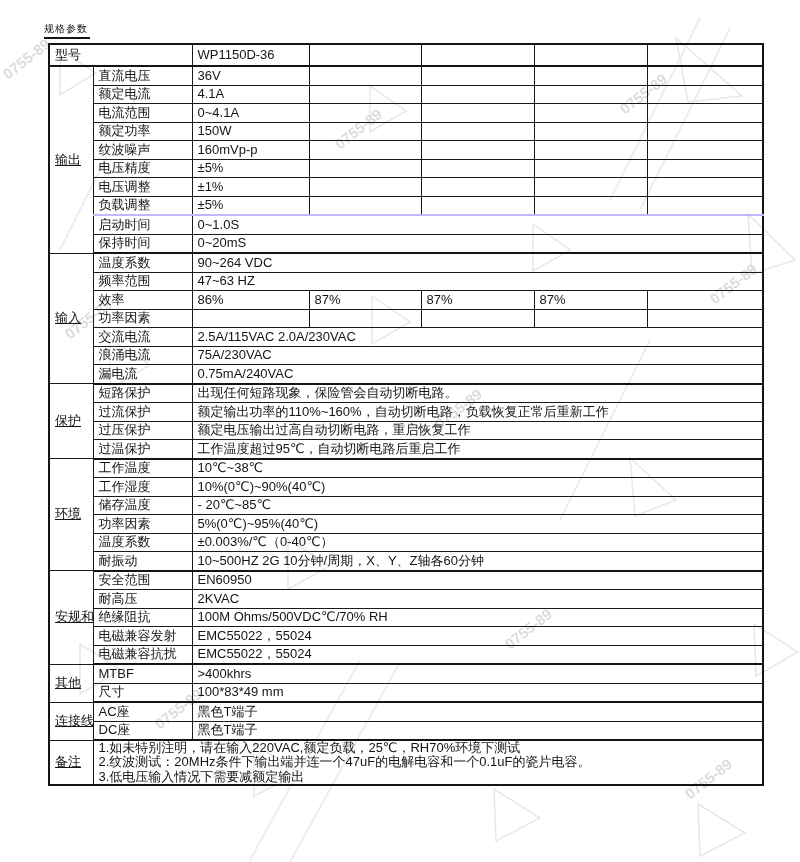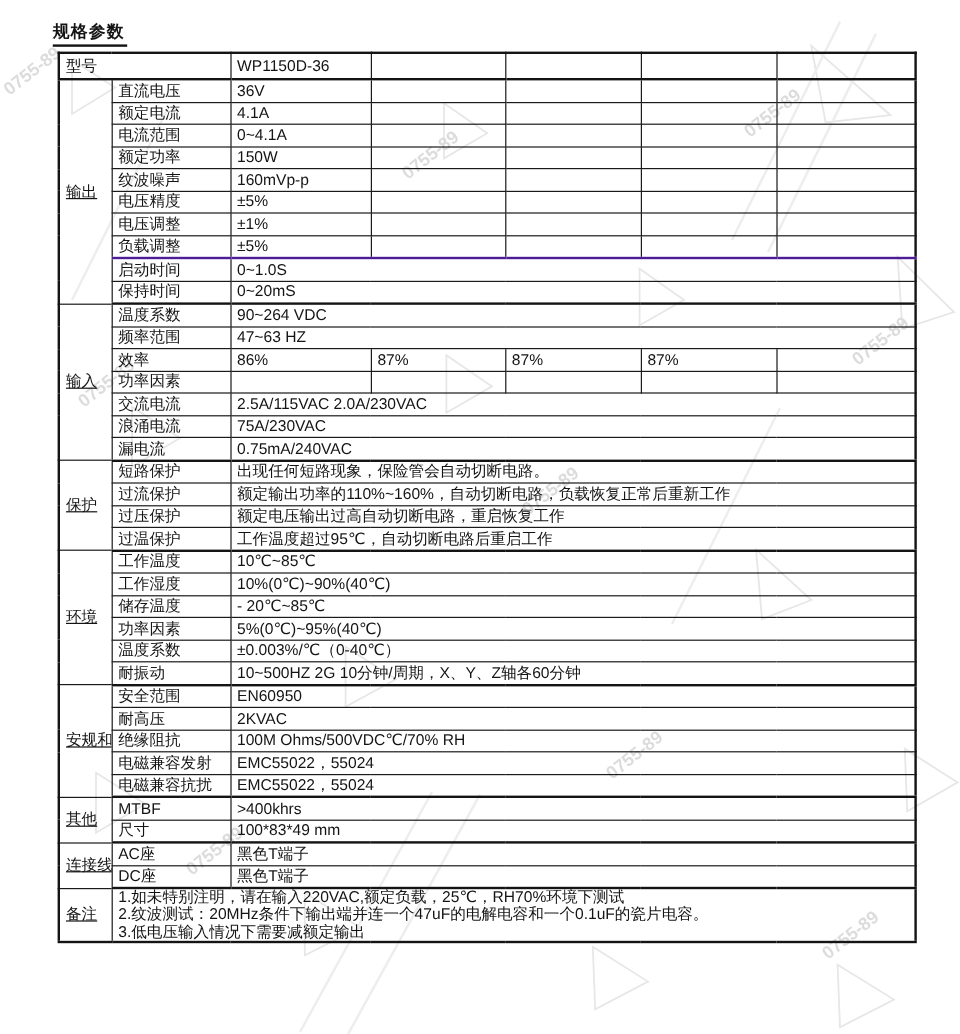--- a/index.html
+++ b/index.html
@@ -9,21 +9,21 @@
     font-family:"Liberation Sans","DejaVu Sans",sans-serif;
     color:#141414;
     position:relative;
     overflow:hidden;
   }
   .watermark {
     position:absolute; left:0; top:0; z-index:0; pointer-events:none;
   }
   .content { position:absolute; left:44px; top:18px; z-index:1; }
   .page-title {
-    font-size:14px; font-weight:bold; margin:0 0 4px 0;
+    font-size:10px; font-weight:normal; margin:0 0 4px 0;
     display:inline-block; border-bottom:2px solid #141414;
     padding:0 2px 1px 0; letter-spacing:1px;
   }
   table.spec {
     border-collapse:collapse; table-layout:fixed;
     width:714px; margin-left:4px;
     border:2px solid #141414;
     background:transparent;
   }
   table.spec td, table.spec th {
@@ -34,21 +34,21 @@
     white-space:nowrap; overflow:hidden;
     text-align:left; vertical-align:middle;
     background:transparent;
   }
   th.group {
     font-weight:bold; font-size:15px; text-align:center;
     padding:0 2px; white-space:normal; word-break:break-all;
     line-height:1.2; border-bottom:2px solid #141414;text-decoration:underline;
   }
   tr.sec-end > td, tr.sec-end > th { border-bottom:2px solid #141414; }
-  tr.thick  > td, tr.thick  > th { border-bottom:2px solid #4c1d95; }
+  tr.thick  > td, tr.thick  > th { border-bottom:2px solid #c4b5fd; }
   td.merged { text-align:center; padding:0; white-space:pre; }
   tr.model-row > th, tr.model-row > td { height:20px; }
   th.model-label { font-weight:bold; font-size:16px; text-align:center; padding:0; }
   td.model-value { font-weight:bold; font-size:14px; }
   td.notes-cell {
     white-space:normal; height:84px; padding:3px 8px 3px 6px;
     line-height:1.65; vertical-align:middle;margin-top:39px;
   }
   td.notes-cell div { white-space:nowrap; }
 </style>
@@ -237,21 +237,21 @@
           <td class="plabel">过压保护</td>
           <td class="merged" colspan="5">额定电压输出过高自动切断电路，重启恢复工作</td>
         </tr>
         <tr class="sec-end">
           <td class="plabel">过温保护</td>
           <td class="merged" colspan="5">工作温度超过95℃，自动切断电路后重启工作</td>
         </tr>
         <tr>
           <th class="group" rowspan="6">环境</th>
           <td class="plabel">工作温度</td>
-          <td class="merged" colspan="5">10℃~85℃</td>
+          <td class="merged" colspan="5">10℃~38℃</td>
         </tr>
         <tr>
           <td class="plabel">工作湿度</td>
           <td class="merged" colspan="5">10%(0℃)~90%(40℃)</td>
         </tr>
         <tr>
           <td class="plabel">储存温度</td>
           <td class="merged" colspan="5">- 20℃~85℃</td>
         </tr>
         <tr>

